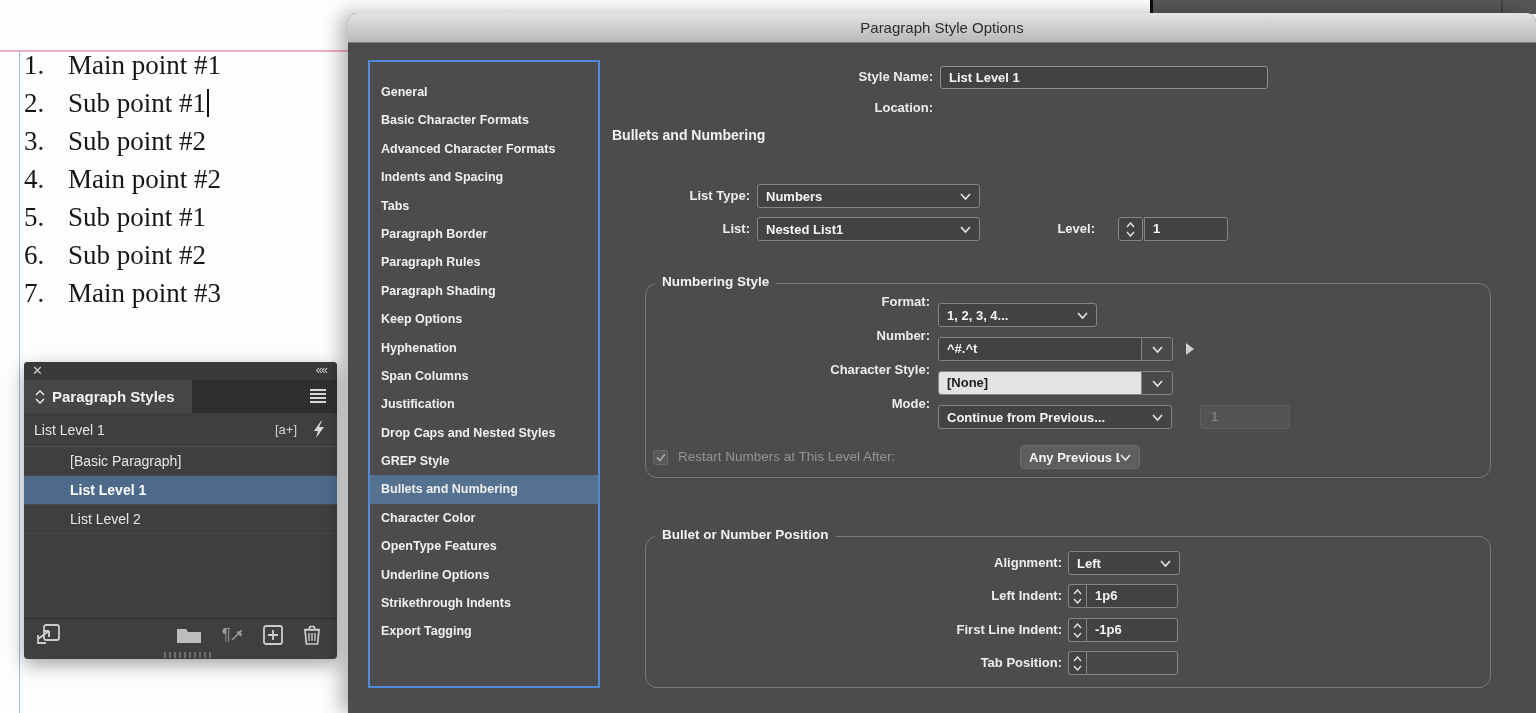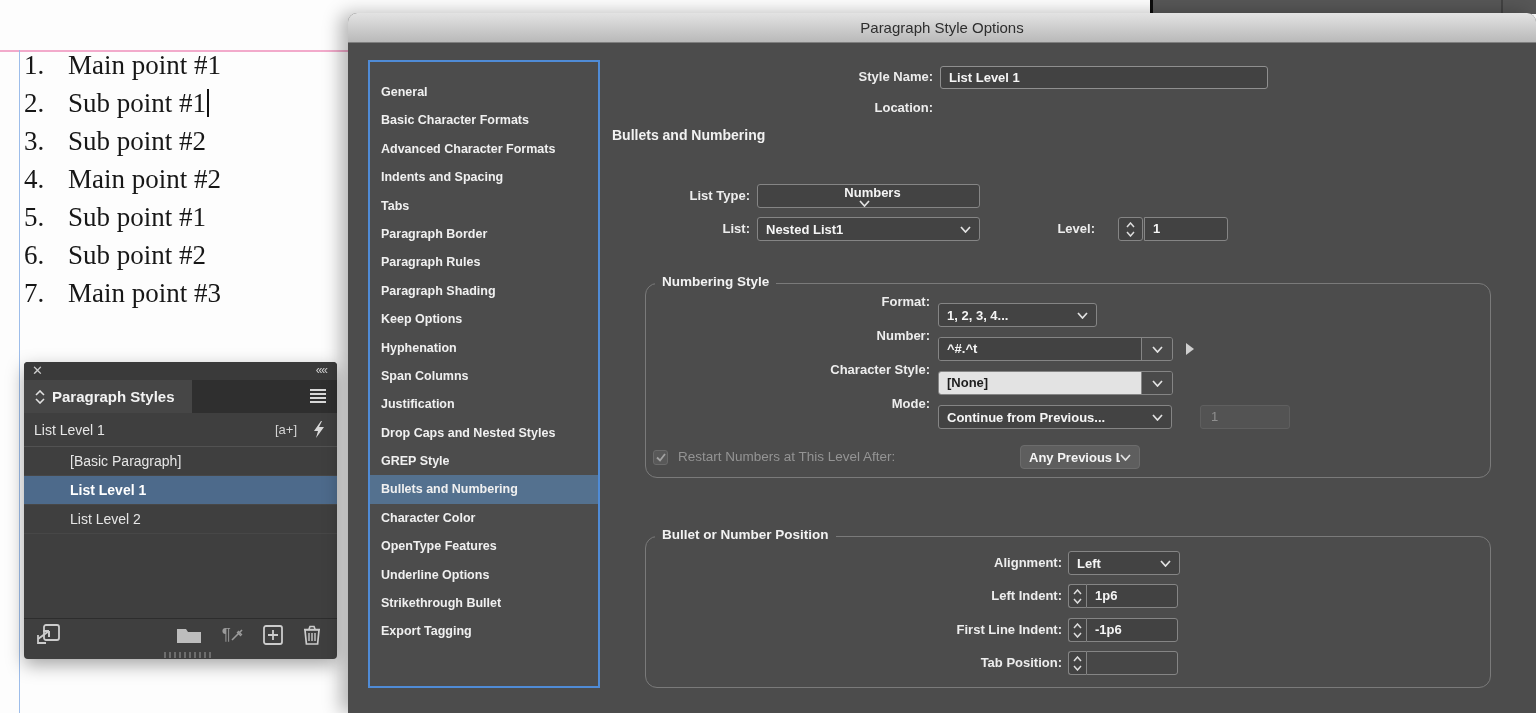--- a/index.html
+++ b/index.html
@@ -210,31 +210,31 @@
       <div class="side-item">Keep Options</div>
       <div class="side-item">Hyphenation</div>
       <div class="side-item">Span Columns</div>
       <div class="side-item">Justification</div>
       <div class="side-item">Drop Caps and Nested Styles</div>
       <div class="side-item">GREP Style</div>
       <div class="side-item sel">Bullets and Numbering</div>
       <div class="side-item">Character Color</div>
       <div class="side-item">OpenType Features</div>
       <div class="side-item">Underline Options</div>
-      <div class="side-item">Strikethrough Bullet</div>
+      <div class="side-item">Strikethrough Indents</div>
       <div class="side-item">Export Tagging</div>
     </div>
 
     <div class="flabel" style="left:365px;top:54px;width:220px;">Style Name:</div>
     <input class="tfield" style="left: 592px; top: 53px; width: 328px;" value="List Level 1">
     <div class="flabel" style="left:365px;top:85px;width:220px;">Location:</div>
     <div class="heading" style="left:264px;top:114px;">Bullets and Numbering</div>
 
     <div class="flabel" style="left:182px;top:173px;width:220px;">List Type:</div>
-    <div class="dd" style="left:409px;top:171px;width:223px;flex-direction:column;">
+    <div class="dd" style="left:409px;top:171px;width:223px;">
       <span class="dd-text">Numbers</span>
       <svg width="11" height="7" viewBox="0 0 11 7">
           <path d="M1 1 L5.5 6 L10 1" fill="none" stroke="#e2e2e2" stroke-width="1.7"></path>
         </svg>
     </div>
     <div class="flabel" style="left:182px;top:206px;width:220px;">List:</div>
     <div class="dd" style="left:409px;top:204px;width:223px;">
       <span class="dd-text">Nested List1</span>
       <svg width="11" height="7" viewBox="0 0 11 7">
           <path d="M1 1 L5.5 6 L10 1" fill="none" stroke="#e2e2e2" stroke-width="1.7"></path>

